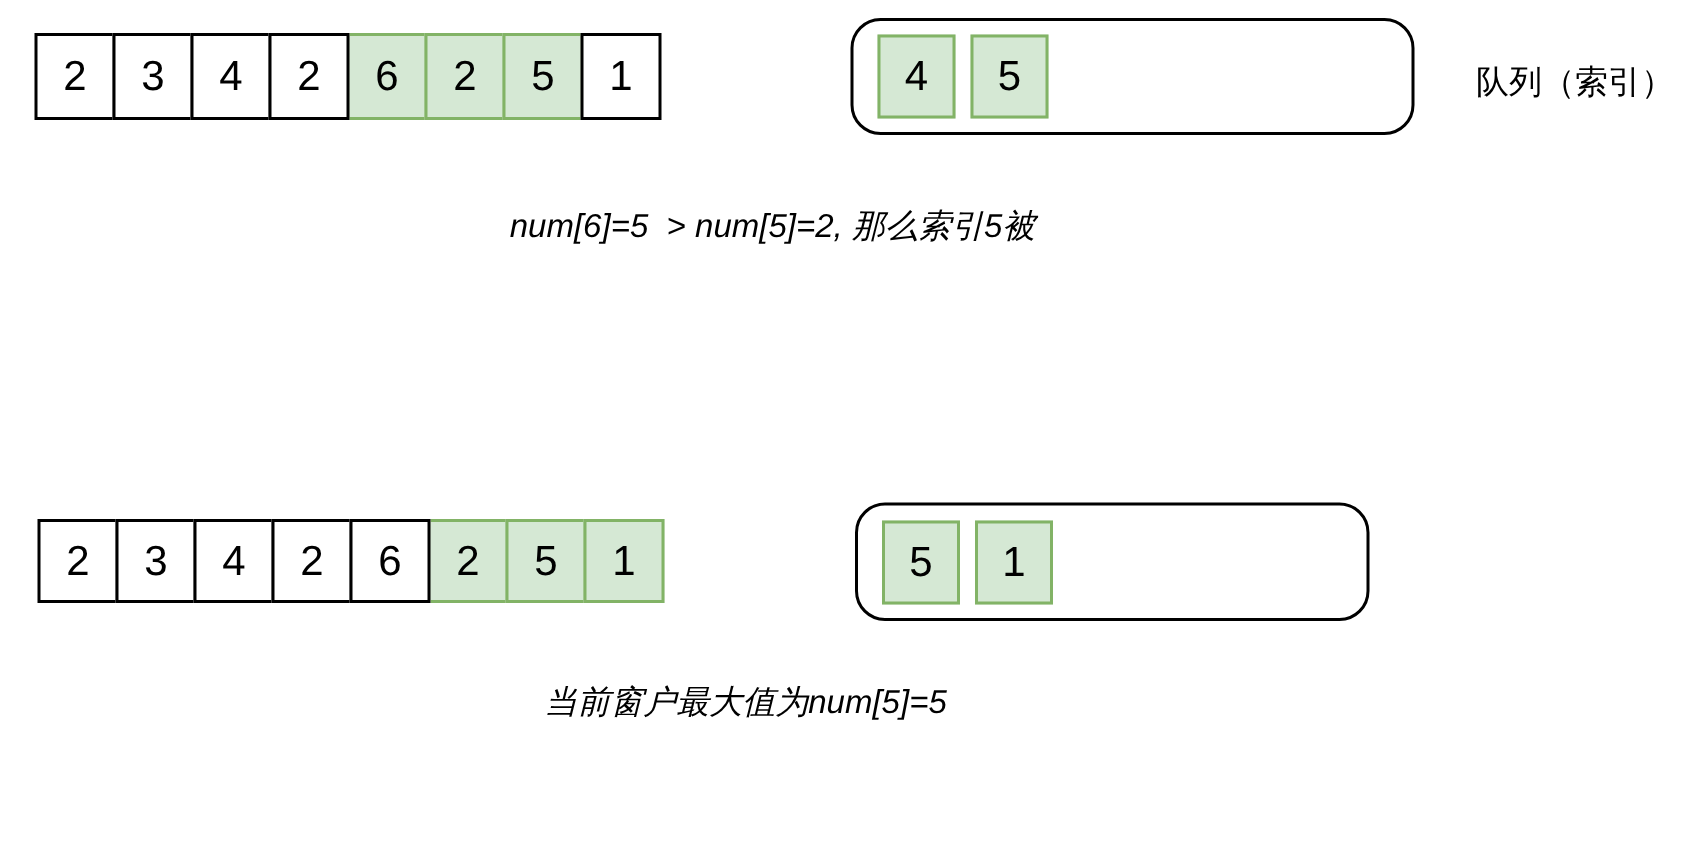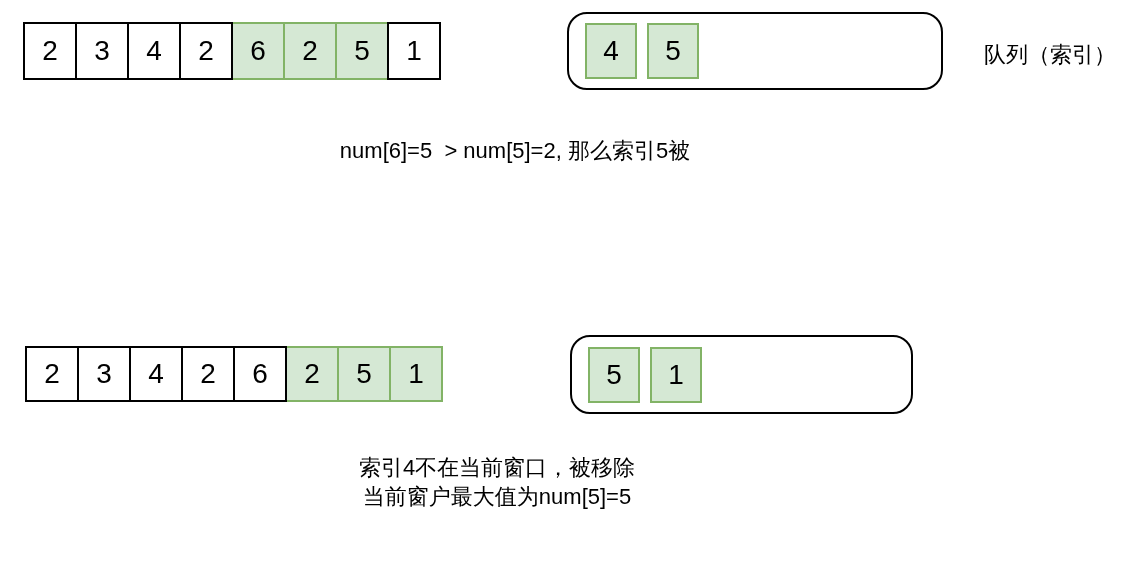--- a/index.html
+++ b/index.html
@@ -58,21 +58,21 @@
   }
 
   .queue-label { font-size: 22px; line-height: 26px; white-space: nowrap; }
 
   .caption {
     width: 600px;
     text-align: center;
     font-size: 22px;
     line-height: 29px;
   }
-  .caption-line { white-space: pre-wrap; }
+  .caption-line { white-space: pre-wrap; font-style: italic; }
 </style>
 </head>
 <body>
 
 <div class="abs array" style="left:23px; top:22px;">
     <div class="acell">2</div>
     <div class="acell">3</div>
     <div class="acell">4</div>
     <div class="acell">2</div>
     <div class="acell green">6</div>
@@ -106,15 +106,14 @@
   </div>
 
 <div class="abs queue-box" style="left:570px; top:335px; width:343px; height:79px;">
   <div class="queue-cells">
       <div class="qcell">5</div>
       <div class="qcell">1</div>
     </div>
 </div>
 
 <div class="abs caption" style="left:197px; top:453px;">
-    <div class="caption-line">索引4不在当前窗口，被移除</div>
     <div class="caption-line">当前窗户最大值为num[5]=5</div>
   </div>
 
 </body></html>

